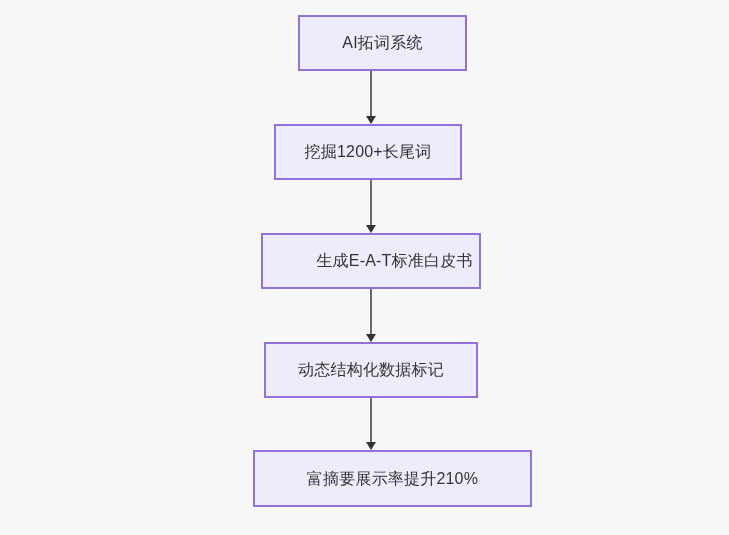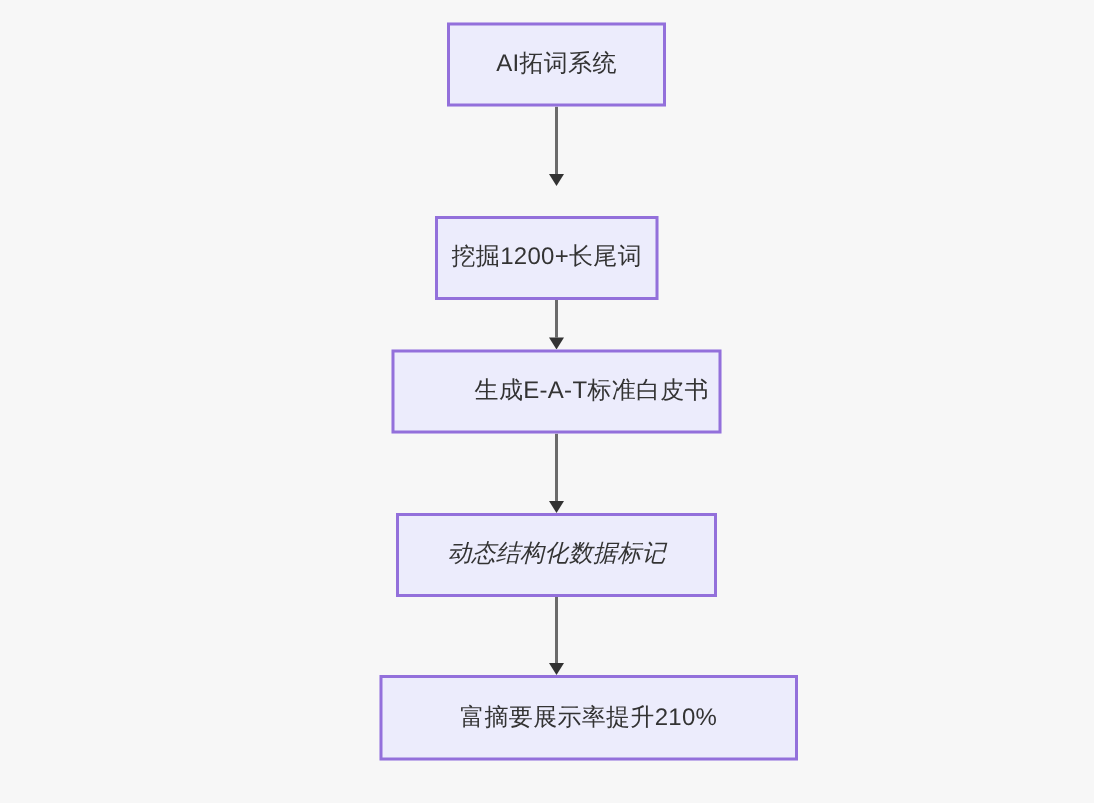--- a/index.html
+++ b/index.html
@@ -61,33 +61,33 @@
 
   <div class="edge" style="left:370px; top:180px; height:45px;"></div>
   <div class="arrowhead" style="left:366px; top:225px;"></div>
 
   <div class="edge" style="left:370px; top:289px; height:45px;"></div>
   <div class="arrowhead" style="left:366px; top:334px;"></div>
 
   <div class="edge" style="left:370px; top:398px; height:44px;"></div>
   <div class="arrowhead" style="left:366px; top:442px;"></div>
 
-  <div class="node" style="left:298px; top:15px; width:146px; height:56px;">
+  <div class="node" style="left:298px; top:15px; width:169px; height:56px;">
     <span class="node-label">AI拓词系统</span>
   </div>
 
-  <div class="node" style="left:290px; top:124px; width:149px; height:56px;margin-top:20px;">
+  <div class="node" style="left:274px; top:124px; width:188px; height:56px;">
     <span class="node-label">挖掘1200+长尾词</span>
   </div>
 
   <div class="node" style="left:261px; top:233px; width:220px; height:56px;padding-left:47px;">
     <span class="node-label">生成E-A-T标准白皮书</span>
   </div>
 
-  <div class="node" style="left:264px; top:342px; width:214px; height:56px;font-style:italic;">
+  <div class="node" style="left:264px; top:342px; width:214px; height:56px;">
     <span class="node-label">动态结构化数据标记</span>
   </div>
 
   <div class="node" style="left:253px; top:450px; width:279px; height:57px;">
     <span class="node-label">富摘要展示率提升210%</span>
   </div>
 
 </div>
 
 </body></html>

